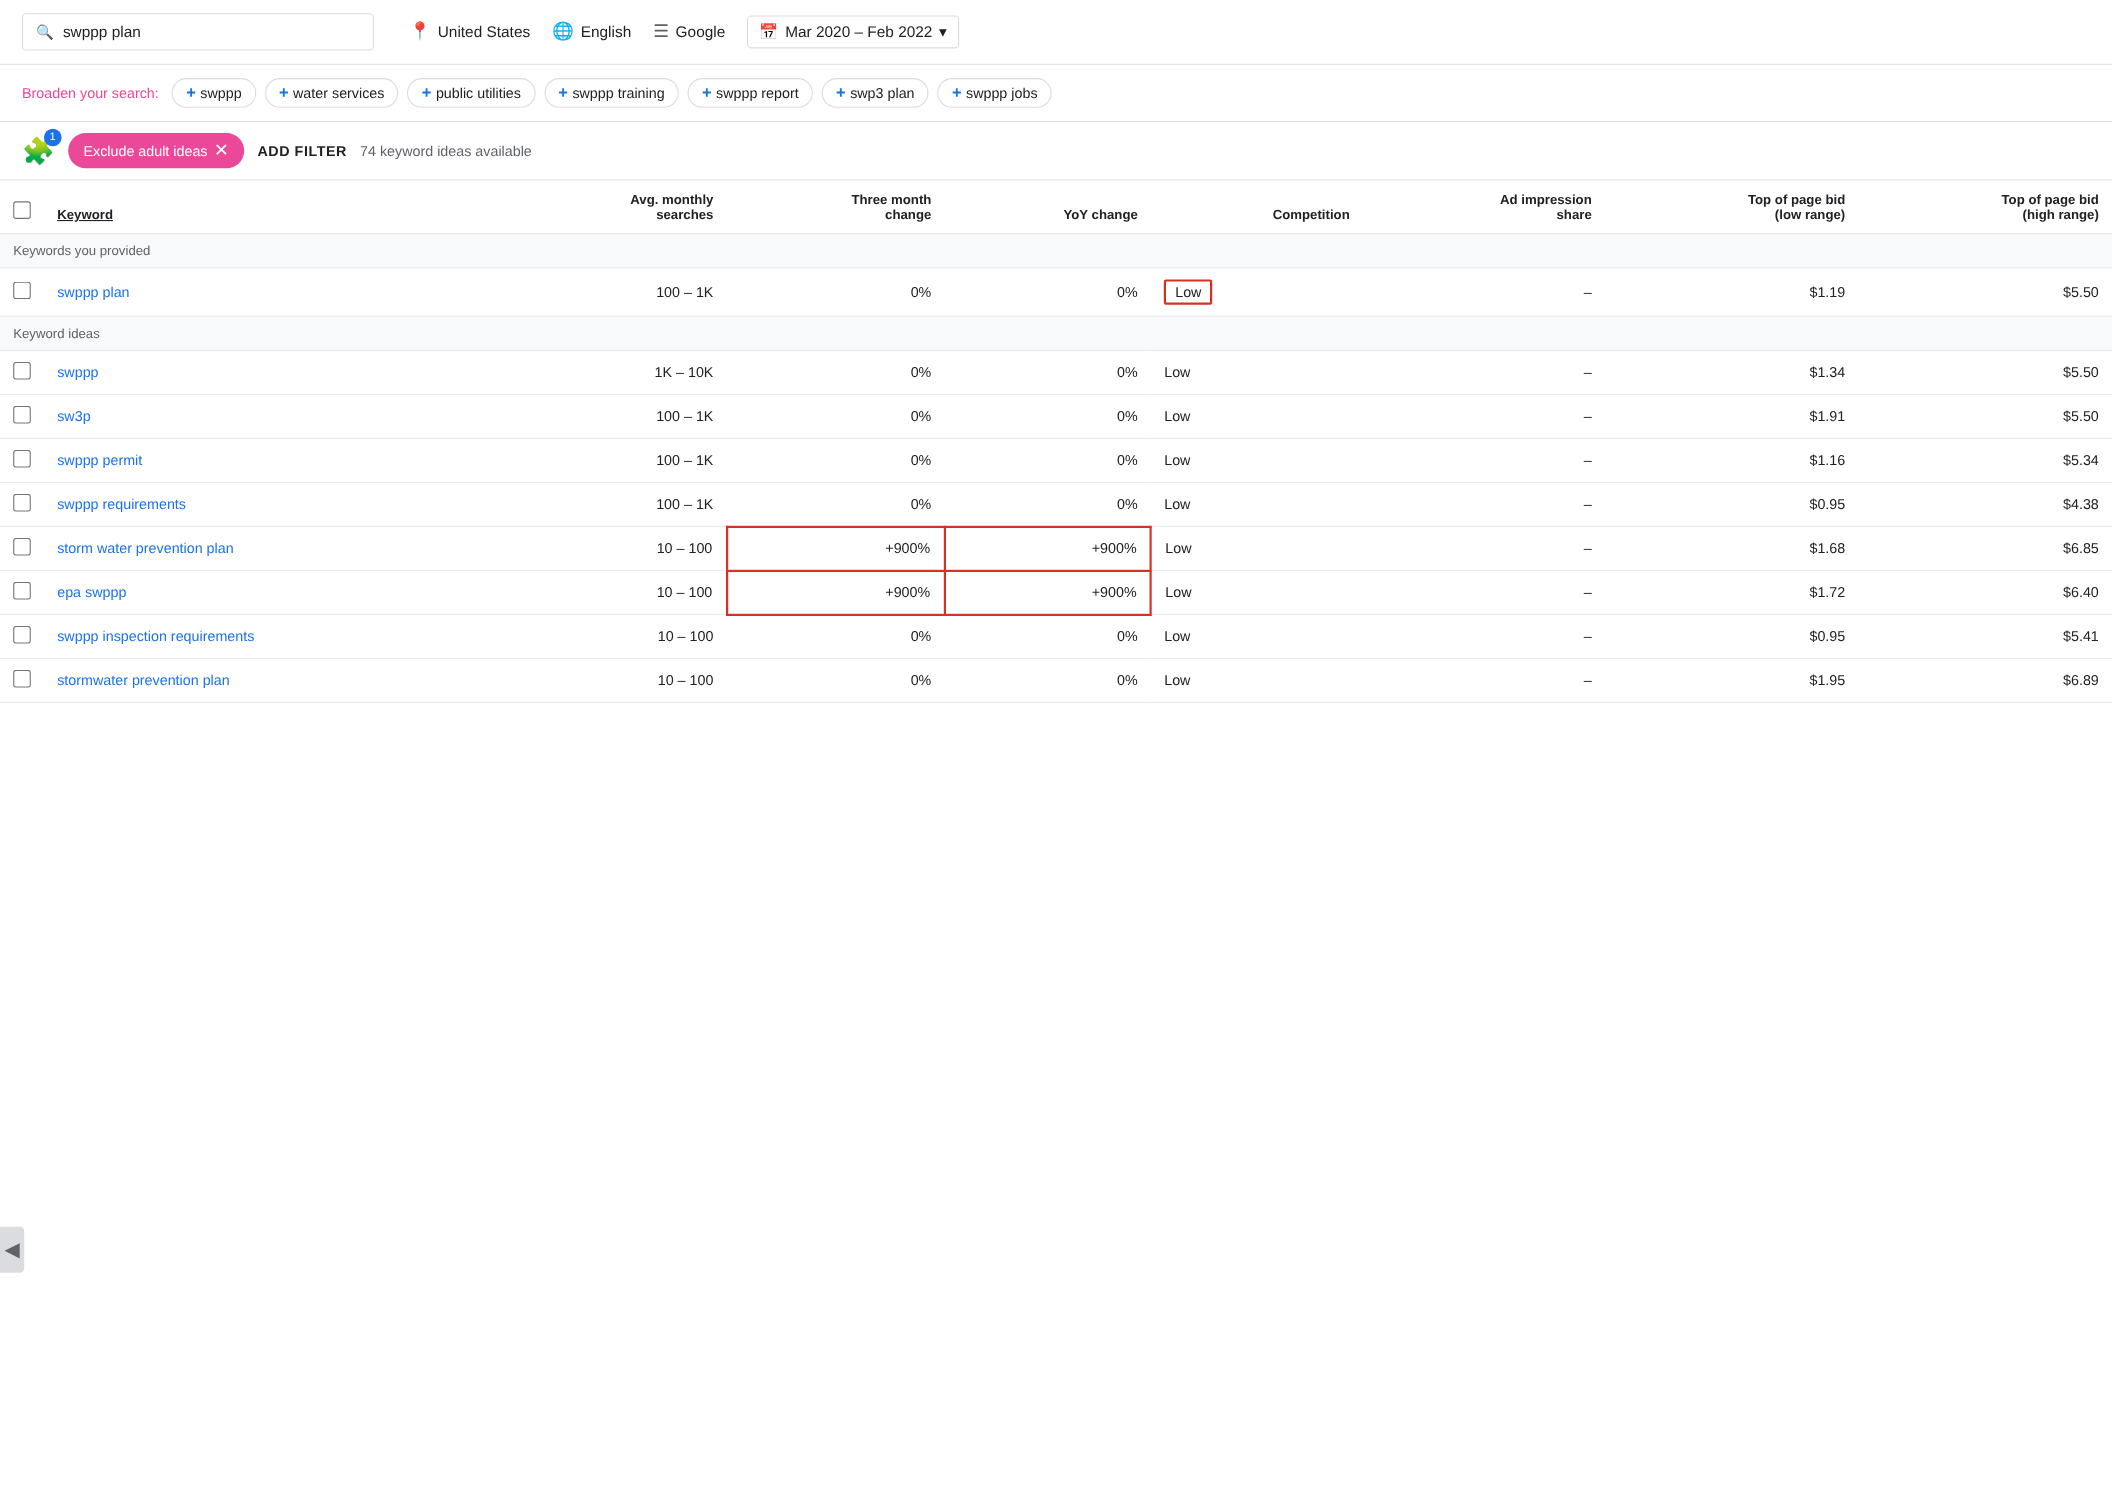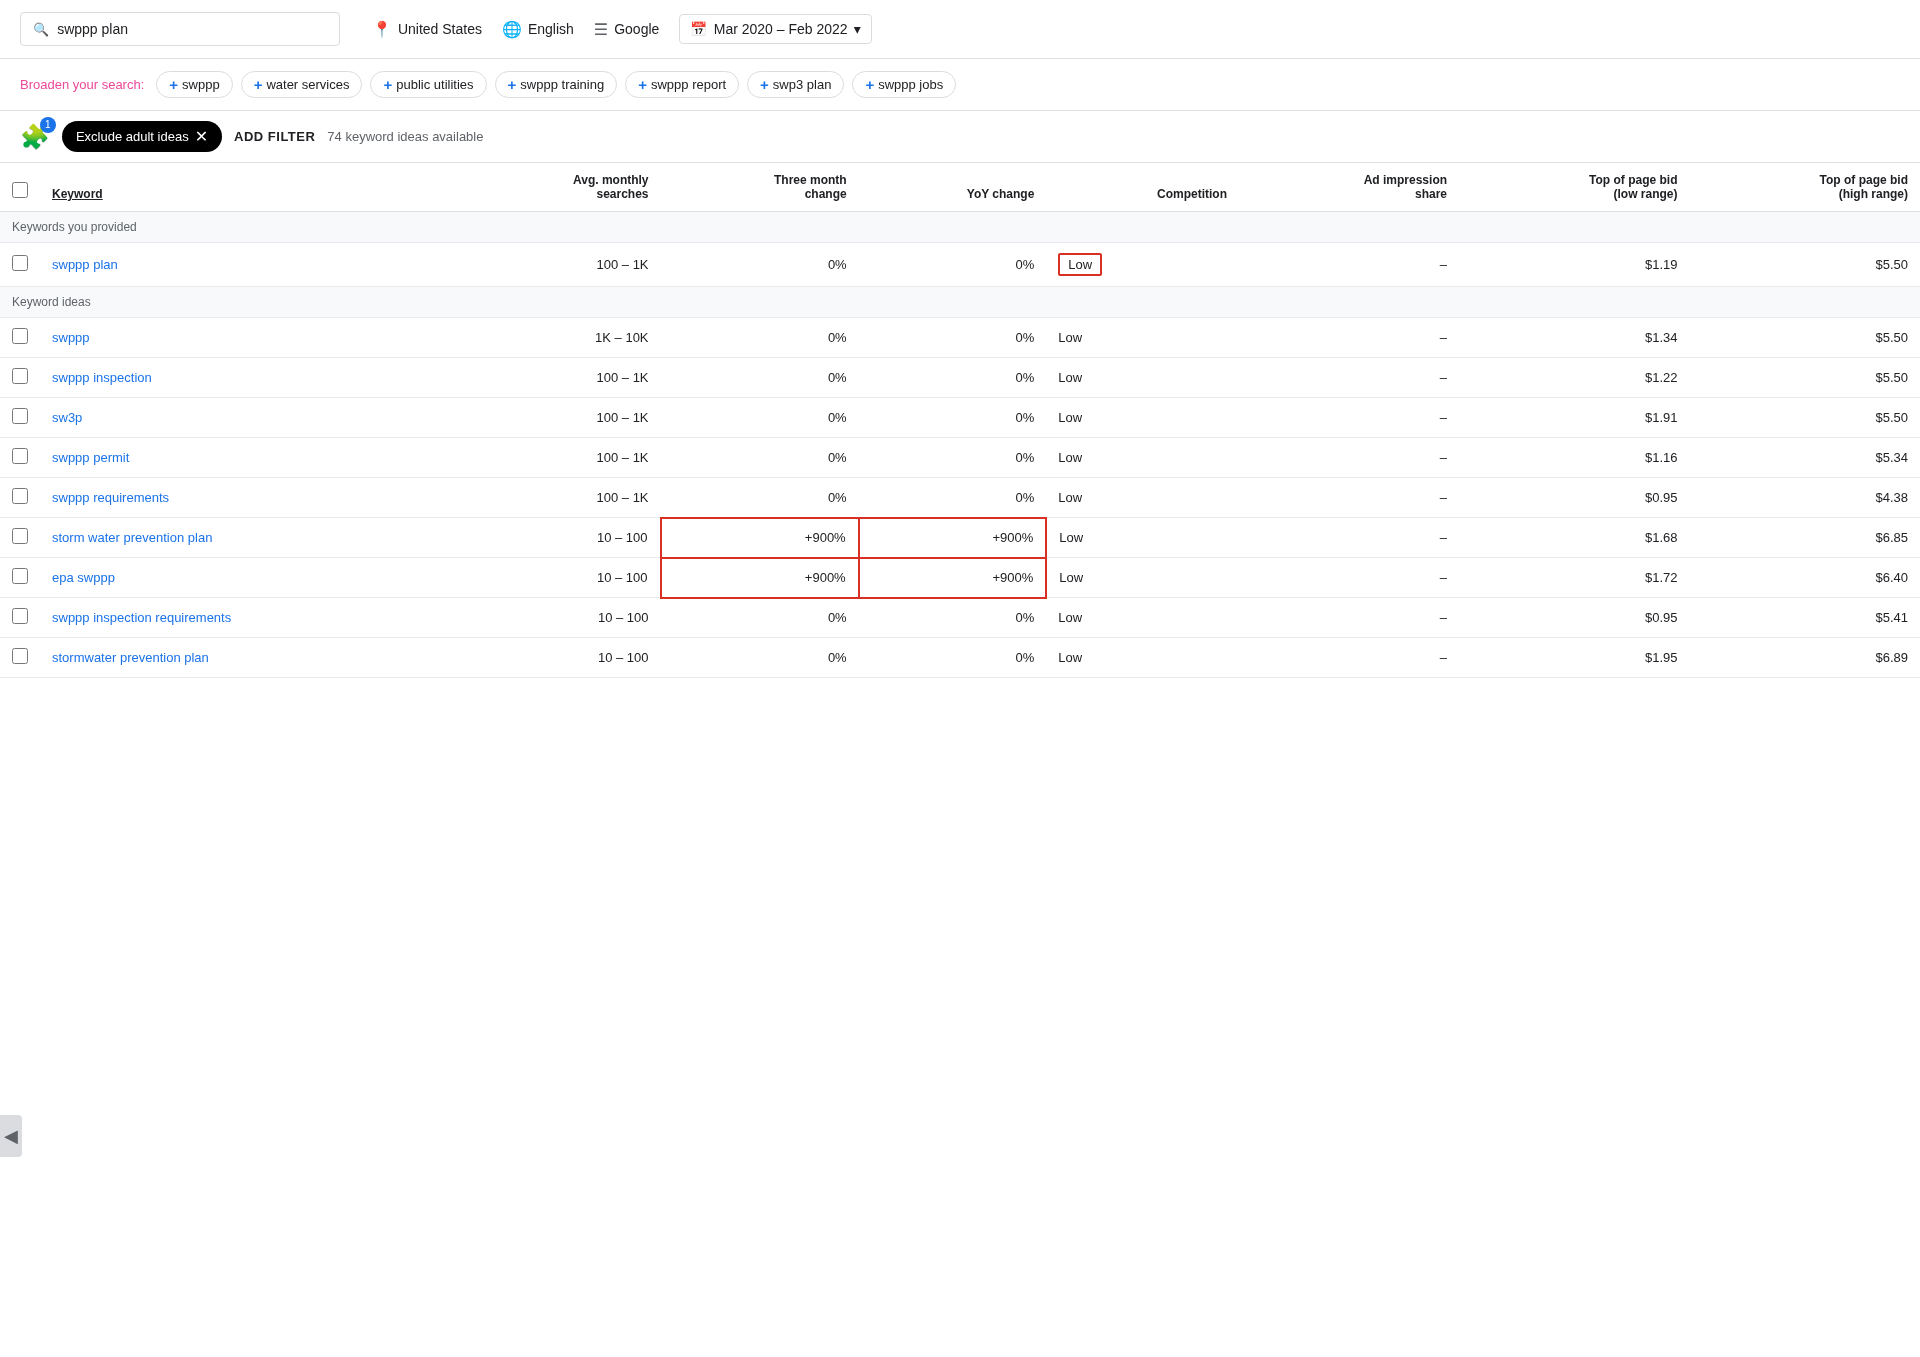--- a/index.html
+++ b/index.html
@@ -67,21 +67,21 @@
       position: relative; display: inline-flex; align-items: center;
     }
     .filter-badge {
       position: absolute; top: -6px; right: -6px;
       background: #1a73e8; color: #fff; border-radius: 50%;
       width: 16px; height: 16px; font-size: 10px;
       display: flex; align-items: center; justify-content: center;
     }
     .exclude-btn {
       display: flex; align-items: center; gap: 6px;
-      background: #000000; color: #fff; border: none; border-radius: 20px;
+      background: #ec4899; color: #fff; border: none; border-radius: 20px;
       padding: 6px 14px; font-size: 13px; cursor: pointer;
     }
     .exclude-btn .close-x { font-size: 16px; color: #fff; cursor: pointer; }
     .add-filter-btn {
       font-size: 13px; font-weight: 600; color: #202124;
       background: none; border: none; cursor: pointer; letter-spacing: 0.5px;
     }
     .ideas-count { font-size: 13px; color: #5f6368; }
 
     
@@ -249,31 +249,20 @@
         <td class="keyword-cell">swppp</td>
         <td class="num">1K – 10K</td>
         <td class="num">0%</td>
         <td class="num">0%</td>
         <td class="comp">Low</td>
         <td class="num">–</td>
         <td class="num">$1.34</td>
         <td class="num">$5.50</td>
       </tr>
 
-      <tr>
-        <td class="checkbox-cell"><input type="checkbox" class="row-checkbox" style=""></td>
-        <td class="keyword-cell">swppp inspection</td>
-        <td class="num">100 – 1K</td>
-        <td class="num">0%</td>
-        <td class="num">0%</td>
-        <td class="comp">Low</td>
-        <td class="num">–</td>
-        <td class="num">$1.22</td>
-        <td class="num">$5.50</td>
-      </tr>
 
 
       <tr>
         <td class="checkbox-cell"><input type="checkbox" class="row-checkbox" style=""></td>
         <td class="keyword-cell">sw3p</td>
         <td class="num">100 – 1K</td>
         <td class="num">0%</td>
         <td class="num">0%</td>
         <td class="comp">Low</td>
         <td class="num">–</td>

